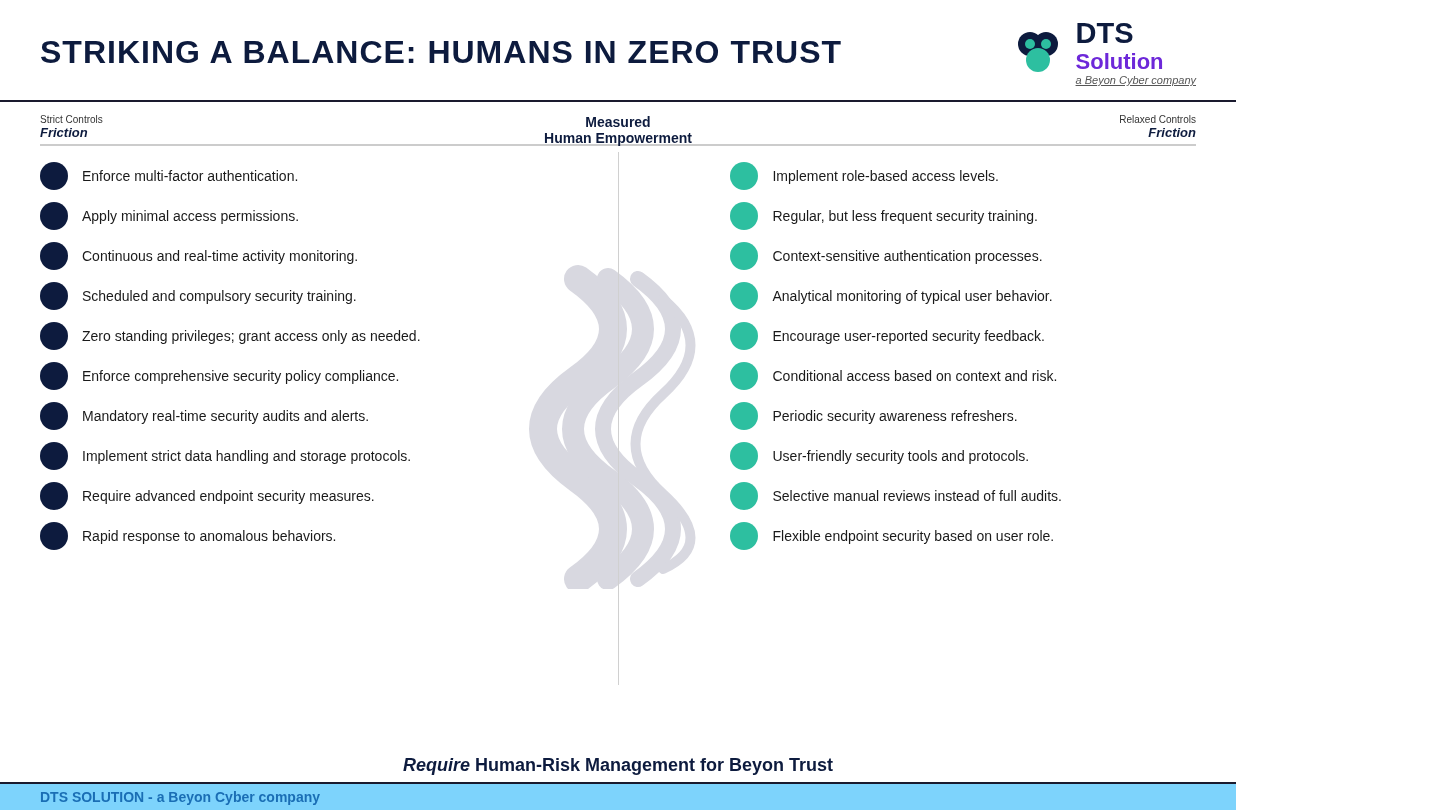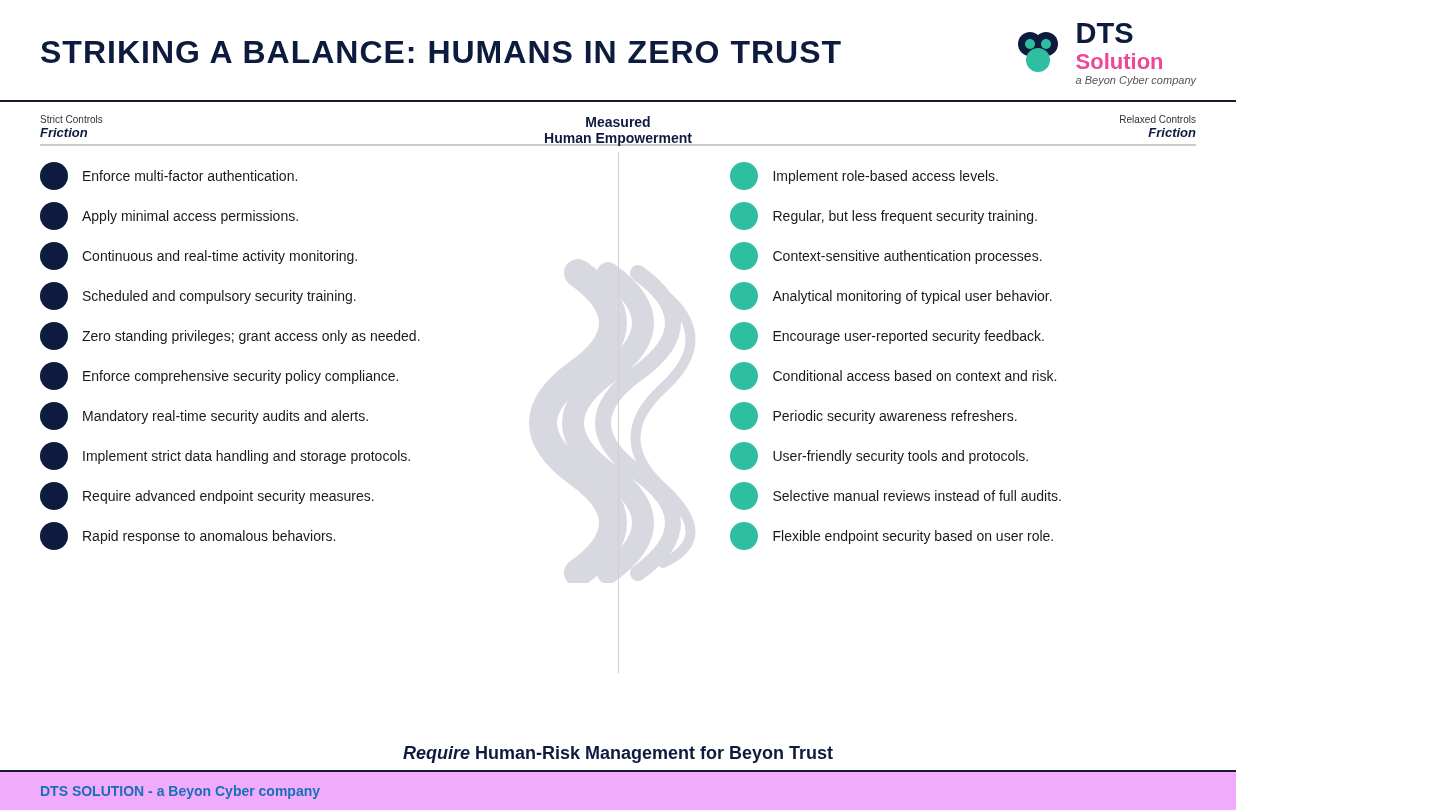--- a/index.html
+++ b/index.html
@@ -49,27 +49,28 @@
 
     .logo-dts {
       font-size: 29px;
       font-weight: 900;
       color: #0d1b3e;
     }
 
     .logo-solution {
       font-size: 22px;
       font-weight: 700;
-      color: #ec4899;
+      color: #6d28d9;
     }
 
     .logo-tagline {
       font-size: 11px;
       color: #555;
       font-style: italic;
+      text-decoration: underline;
     }
 
     
     .scale-section {
       padding: 12px 40px 6px 40px;
       position: relative;
     }
 
     .scale-labels {
       display: flex;
@@ -204,22 +205,22 @@
       padding: 10px 0 6px 0;
     }
 
     .footer-tagline em {
       font-style: italic;
     }
 
     
     .bottom-bar {
       border-top: 2px solid #1a1a2e;
-      padding: 10px 40px;
-      background: #f0abfc;
+      padding: 4px 40px;
+      background: #7dd3fc;
     }
 
     .bottom-company {
       font-size: 14px;
       font-weight: 700;
       color: #1a6eb5;
     }
 
     
     .logo-circles {

